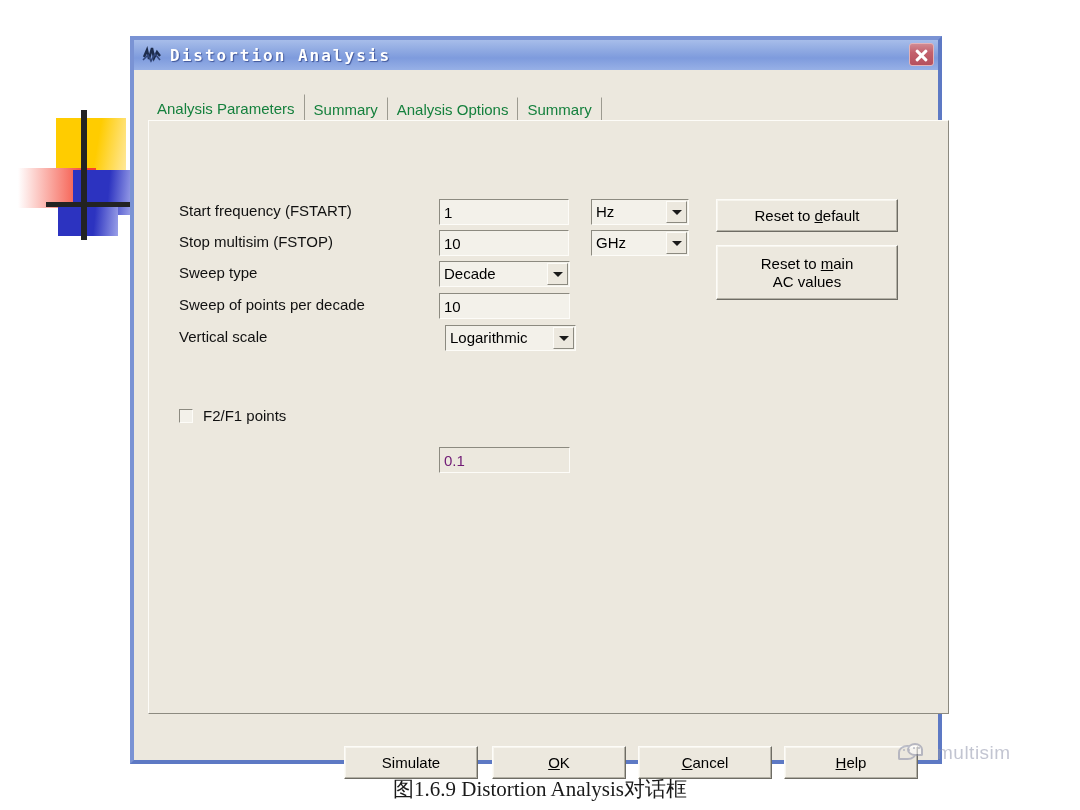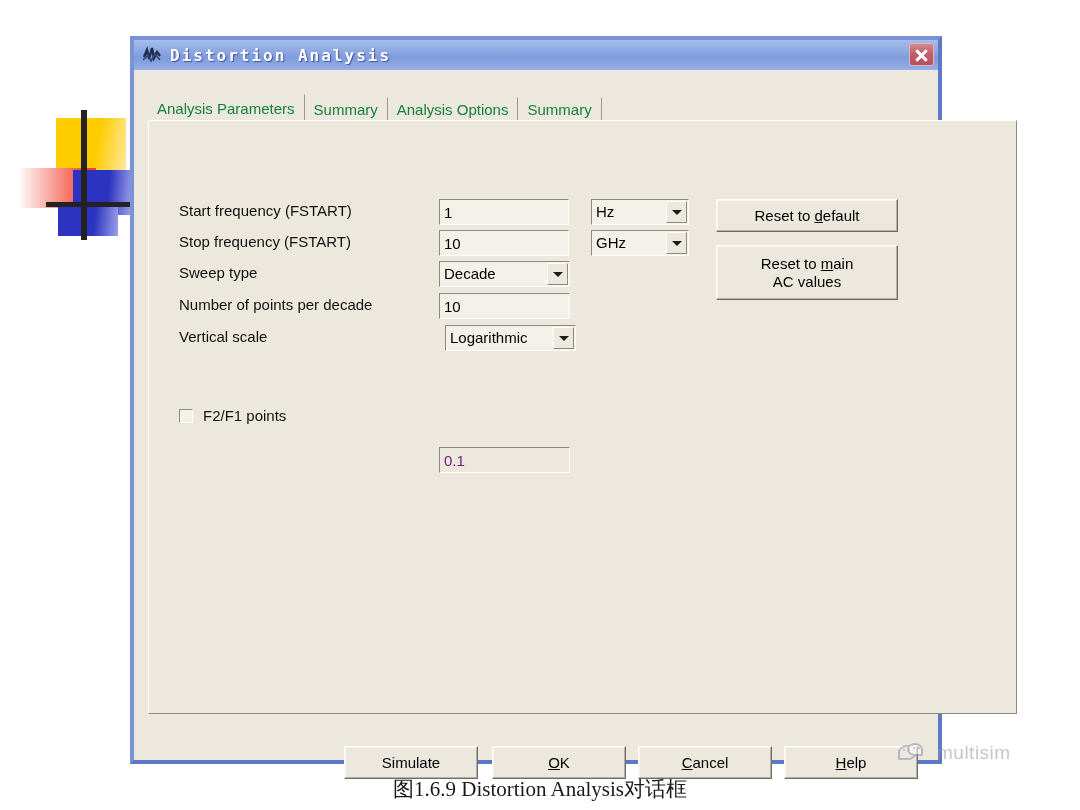--- a/index.html
+++ b/index.html
@@ -126,21 +126,21 @@
     height: 27px;
     line-height: 27px;
     font-weight: normal;
     border-right: 1px solid #9c9a90;
   }
 
   
   .tabpanel {
     position: absolute;
     left: 14px; top: 50px;
-    width: 869px; height: 594px;
+    width: 801px; height: 594px;
     background: #ece8de;
     border: 1px solid;
     border-color: #fdfcf8 #8c8a80 #8c8a80 #fdfcf8;
     box-sizing: border-box;
   }
 
   
   .form-label {
     position: absolute;
     font-size: 15px;
@@ -329,34 +329,34 @@
 
     <div class="tabpanel">
 
       <span class="form-label" style="left:30px; top:81px;">Start frequency (FSTART)</span>
       <input class="tin" style="left: 290px; top: 78px; width: 130px;" value="1">
       <div class="combo" style="left:442px; top:78px; width:98px;">
         <span class="cval">Hz</span>
         <span class="carrow"></span>
       </div>
 
-      <span class="form-label" style="left:30px; top:112px;">Stop frequency (FSTART)</span>
+      <span class="form-label" style="left:30px; top:112px;">Stop multisim (FSTOP)</span>
       <input class="tin" style="left: 290px; top: 109px; width: 130px;" value="10">
       <div class="combo" style="left:442px; top:109px; width:98px;">
         <span class="cval">GHz</span>
         <span class="carrow"></span>
       </div>
 
       <span class="form-label" style="left:30px; top:143px;">Sweep type</span>
       <div class="combo" style="left:290px; top:140px; width:131px;">
         <span class="cval">Decade</span>
         <span class="carrow"></span>
       </div>
 
-      <span class="form-label" style="left:30px; top:175px;">Number of points per decade</span>
+      <span class="form-label" style="left:30px; top:175px;">Sweep of points per decade</span>
       <input class="tin" style="left: 290px; top: 172px; width: 131px;" value="10">
 
       <span class="form-label" style="left:30px; top:207px;">Vertical scale</span>
       <div class="combo" style="left:296px; top:204px; width:131px;padding-left:48px;">
         <span class="cval">Logarithmic</span>
         <span class="carrow"></span>
       </div>
 
       <div class="cb-wrap" style="left:30px; top:286px;">
         <span class="cb-box"></span>

